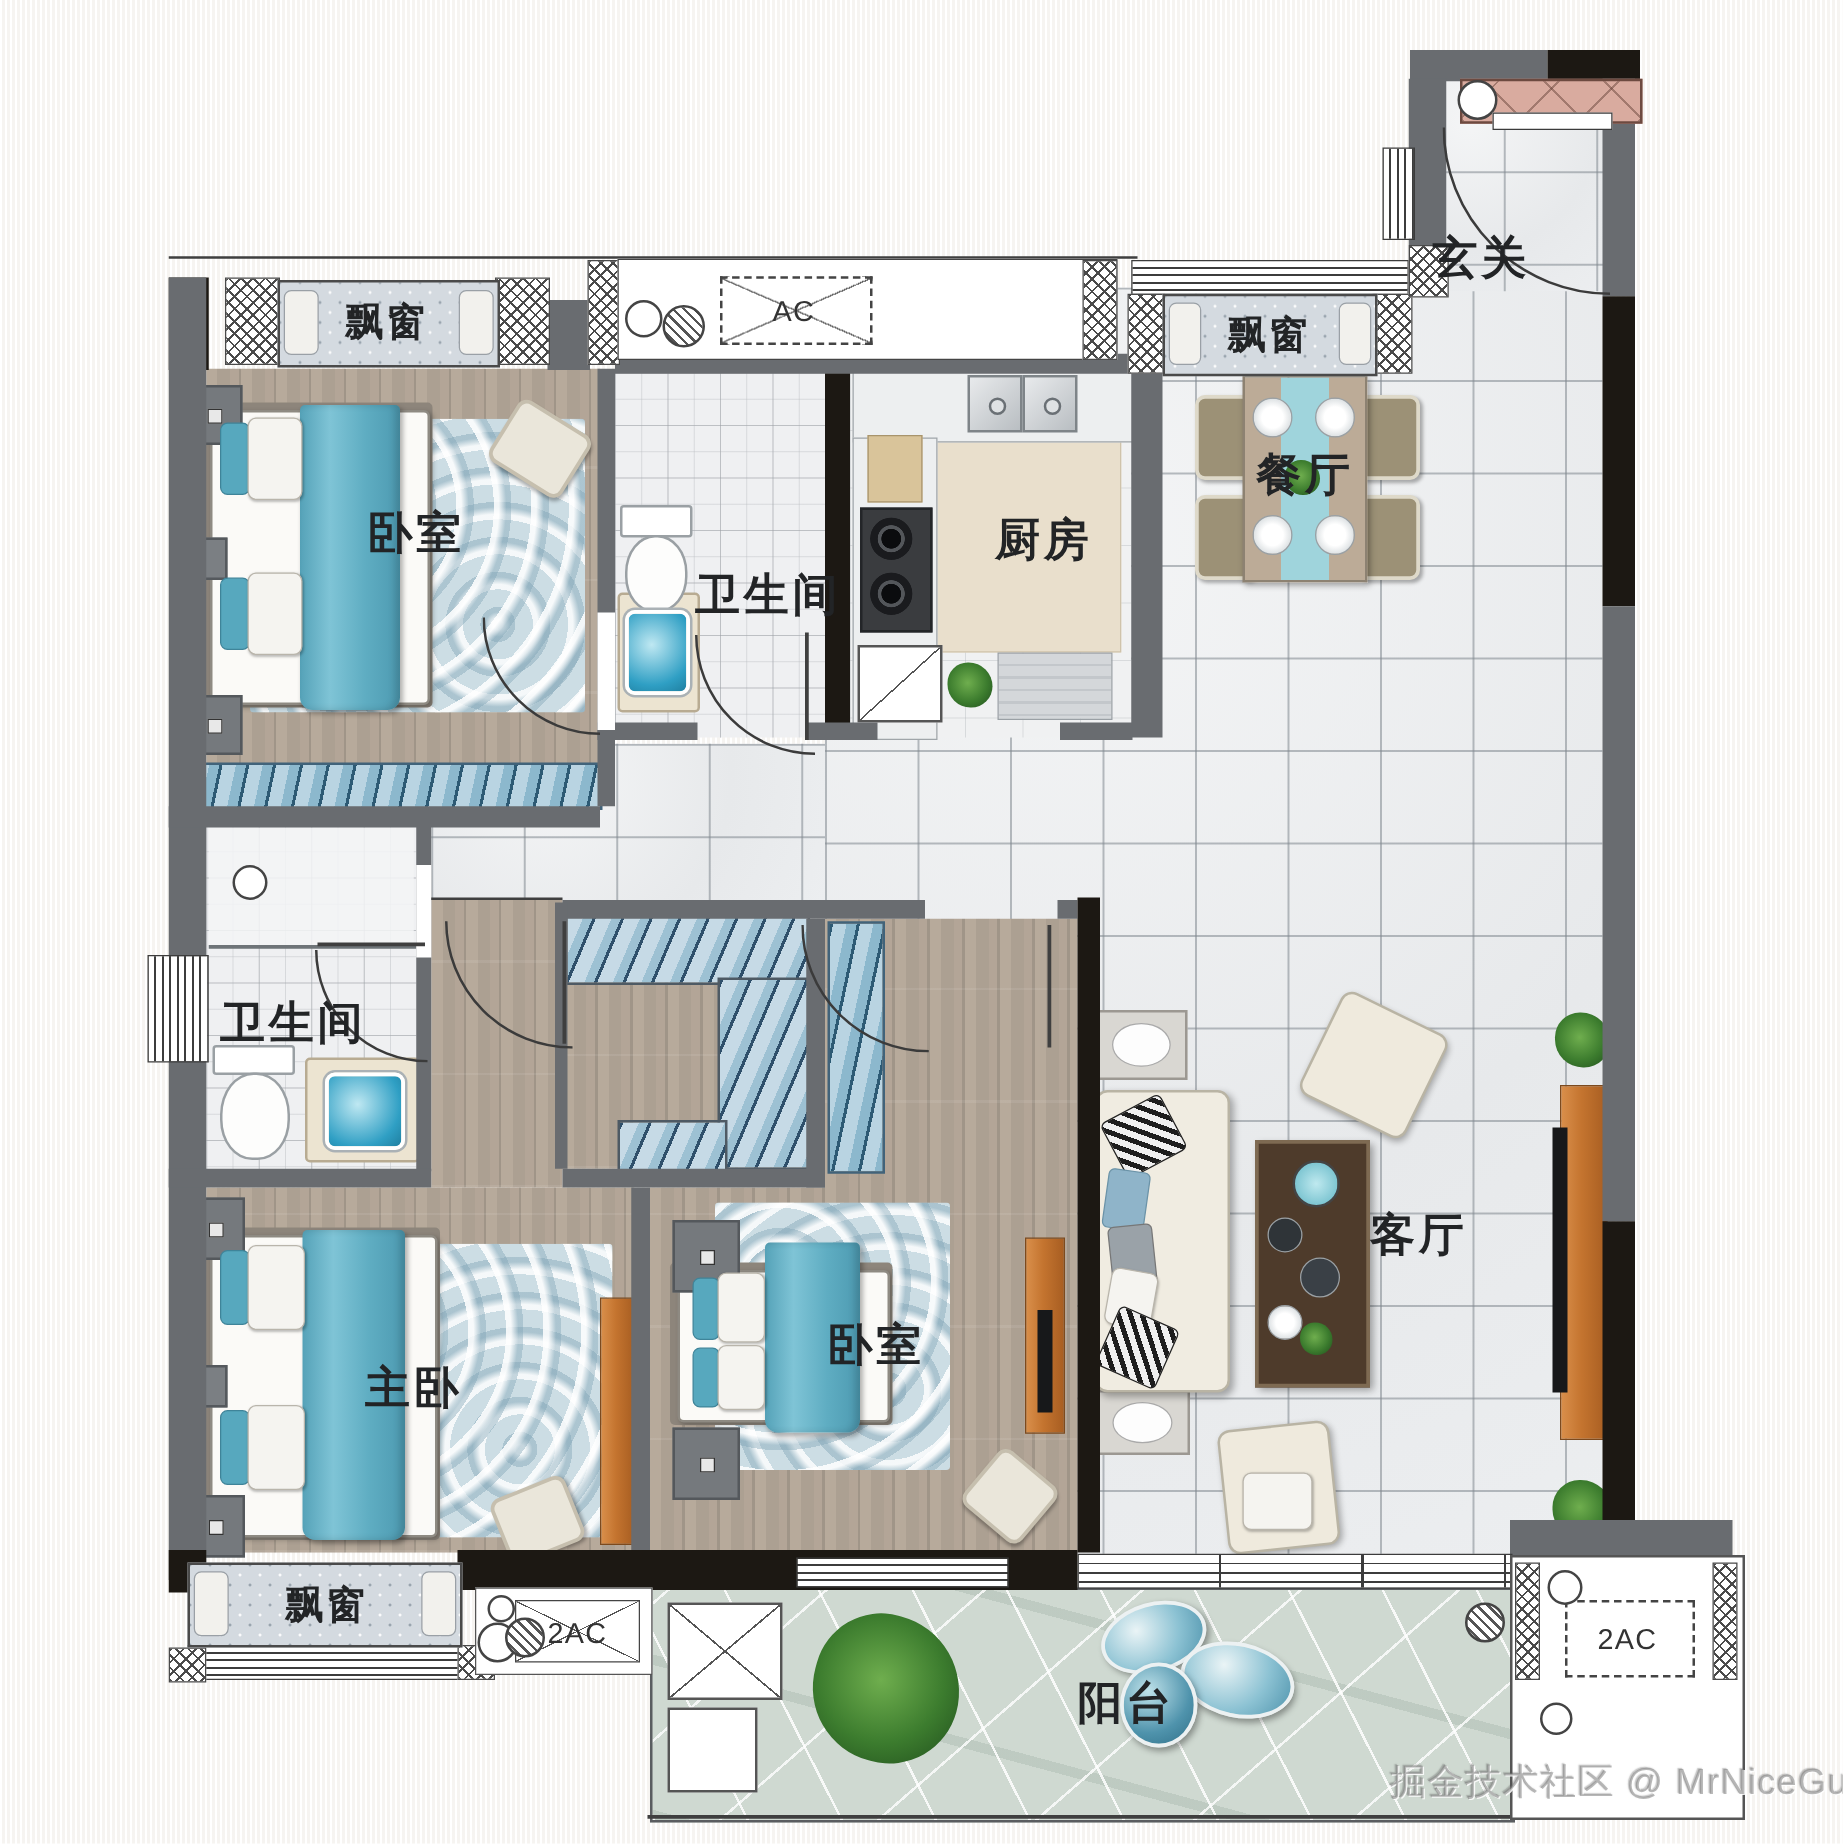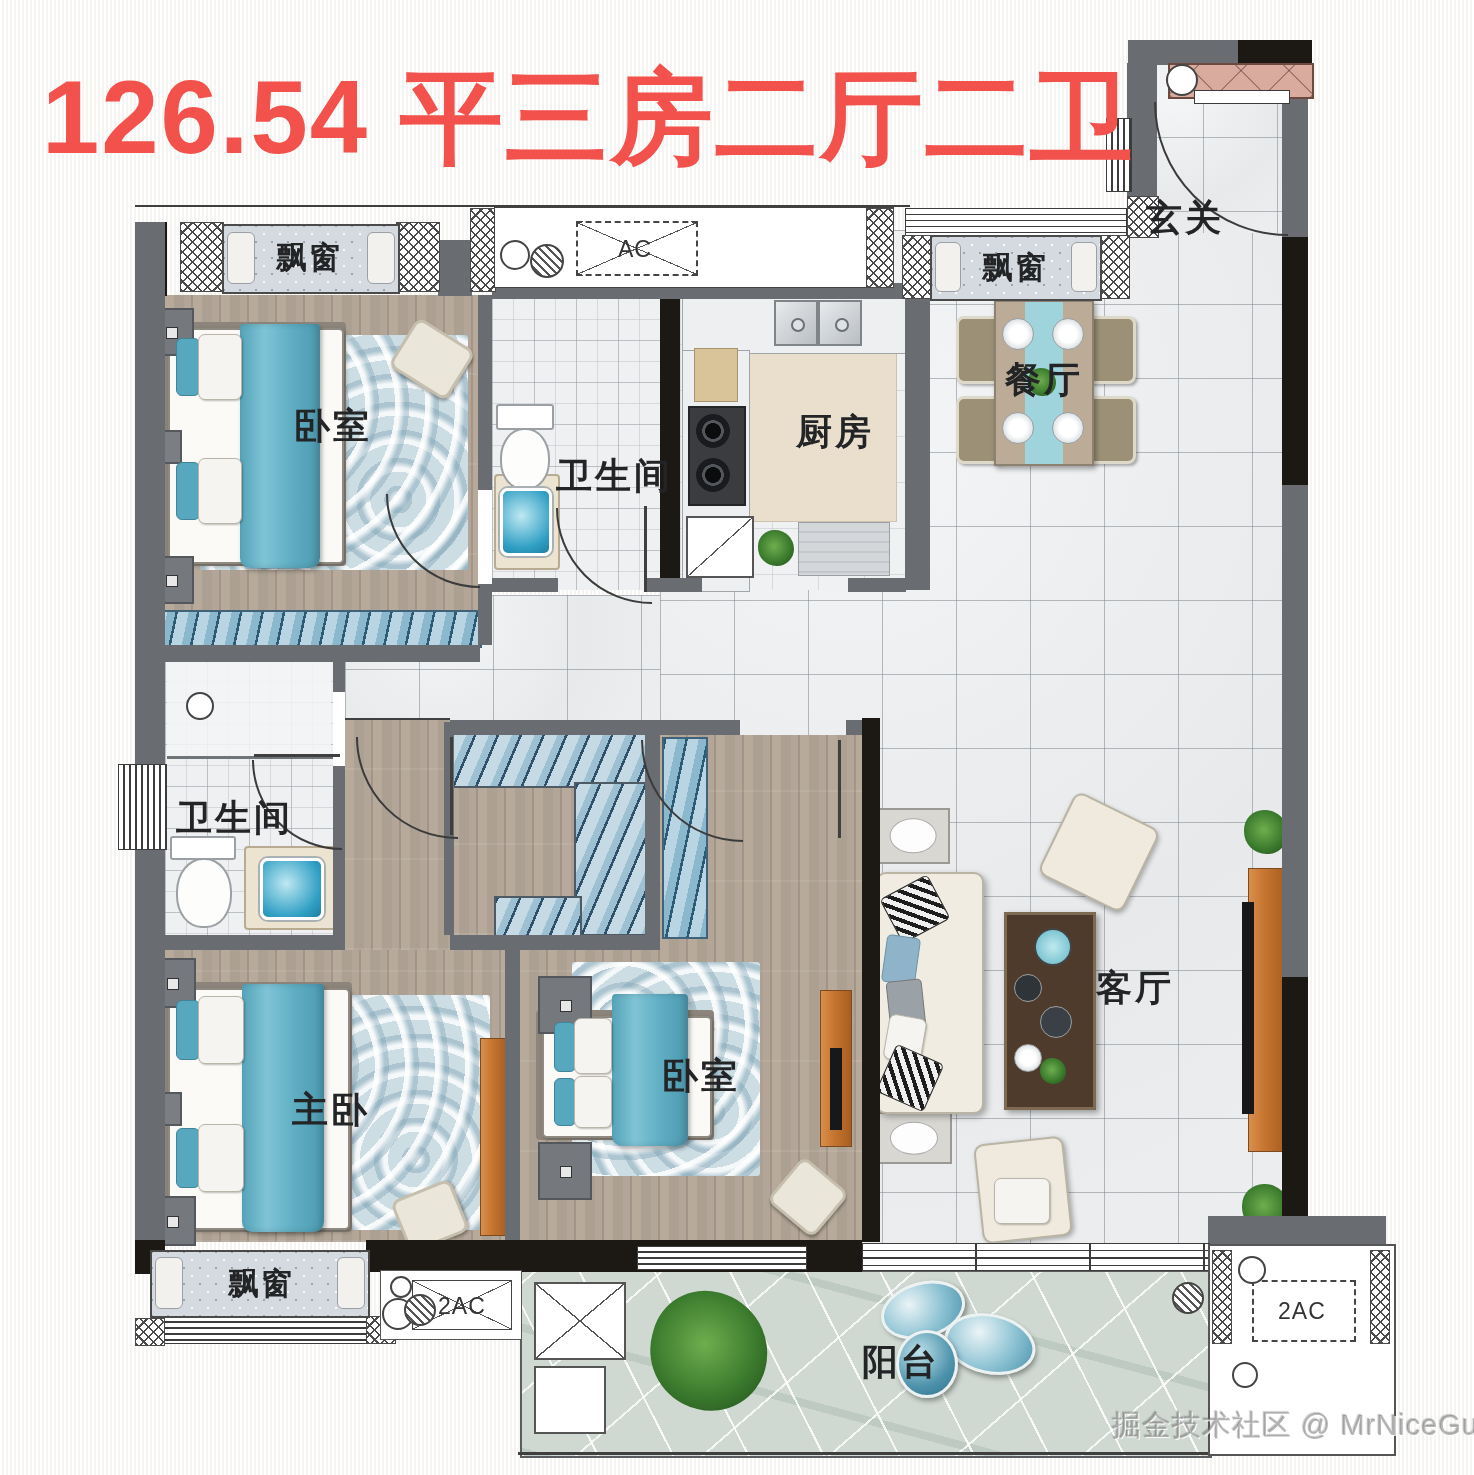--- a/index.html
+++ b/index.html
@@ -184,21 +184,21 @@
   <div class="w" style="left:1128px;top:40px;width:110px;height:25px"></div>
   <div class="wd" style="left:1238px;top:40px;width:74px;height:25px"></div>
   <div class="w" style="left:1127px;top:63px;width:30px;height:148px"></div>
   <div class="hatch" style="left:1127px;top:196px;width:30px;height:40px"></div>
   <div class="winv" style="left:1106px;top:118px;width:24px;height:72px"></div>
   <div class="cab-pink" style="left:1168px;top:63px;width:142px;height:32px"></div>
   <div class="circ" style="left:1166px;top:64px;width:28px;height:28px"></div>
   <div class="w" style="left:1282px;top:63px;width:26px;height:174px"></div>
   <div class="leaf" style="left:1194px;top:90px;width:94px;height:12px"></div>
   <div class="arc" style="left:1154px;top:-32px;width:264px;height:264px;clip-path:inset(50% 50% 0 0)"></div>
-  <div class="label" style="left:1146px;top:200px">玄关</div>
+  <div class="label" style="left:1146px;top:188px">玄关</div>
 
   <div class="w" style="left:135px;top:222px;width:30px;height:1042px"></div>
   <div class="winv" style="left:118px;top:764px;width:47px;height:84px"></div>
   <div class="wd" style="left:1282px;top:237px;width:26px;height:248px"></div>
   <div class="w" style="left:1282px;top:485px;width:26px;height:492px"></div>
   <div class="wd" style="left:1282px;top:977px;width:26px;height:264px"></div>
 
   <div class="w" style="left:478px;top:295px;width:14px;height:350px"></div>
   <div class="gap" style="left:478px;top:490px;width:14px;height:94px"></div>
   <div class="wd" style="left:660px;top:286px;width:20px;height:304px"></div>
@@ -385,16 +385,15 @@
        background-image:linear-gradient(to top right,transparent 49.4%,#555 49.4% 50.6%,transparent 50.6%),
        linear-gradient(to bottom right,transparent 49.4%,#555 49.4% 50.6%,transparent 50.6%)"></div>
   <div class="abs" style="left:534px;top:1366px;width:68px;height:64px;background:#fff;border:2px solid #555;z-index:7"></div>
   <div class="plant" style="left:650px;top:1292px;width:118px;height:118px;transform:rotate(15deg)"></div>
   <div class="pebble" style="left:880px;top:1282px;width:80px;height:50px;transform:rotate(-16deg)"></div>
   <div class="pebble" style="left:944px;top:1314px;width:86px;height:54px;transform:rotate(12deg)"></div>
   <div class="pebble" style="left:896px;top:1330px;width:56px;height:62px;background:radial-gradient(circle at 35% 32%,#bfe2ea,#4f93ac 60%,#2f6f88)"></div>
   <div class="circ-h" style="left:1172px;top:1282px;width:28px;height:28px"></div>
   <div class="label" style="left:862px;top:1344px">阳台</div>
 
-  <div class="title">126.54 平三房二厅二卫</div>
   <div class="wm" style="left:1112px;top:1406px">掘金技术社区 @ MrNiceGuy</div>
 
 </div>
 
 </body></html>

